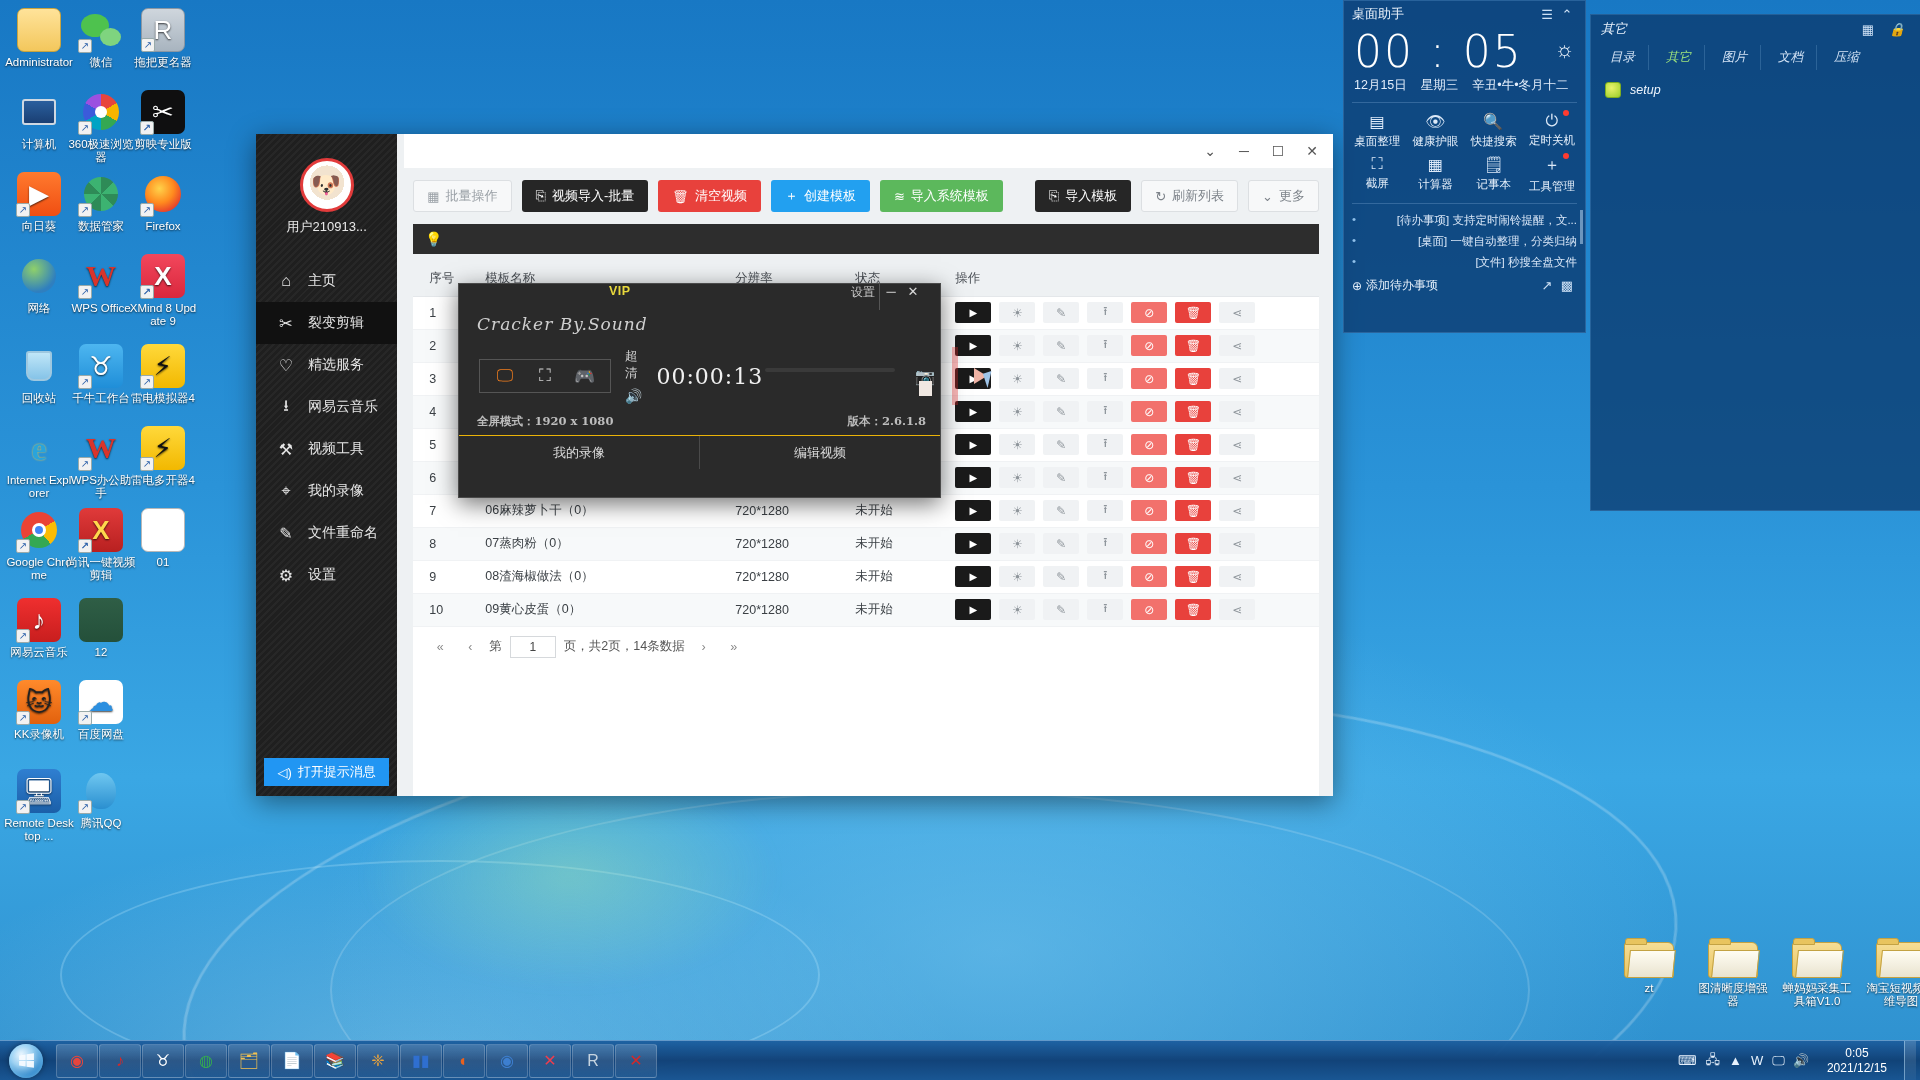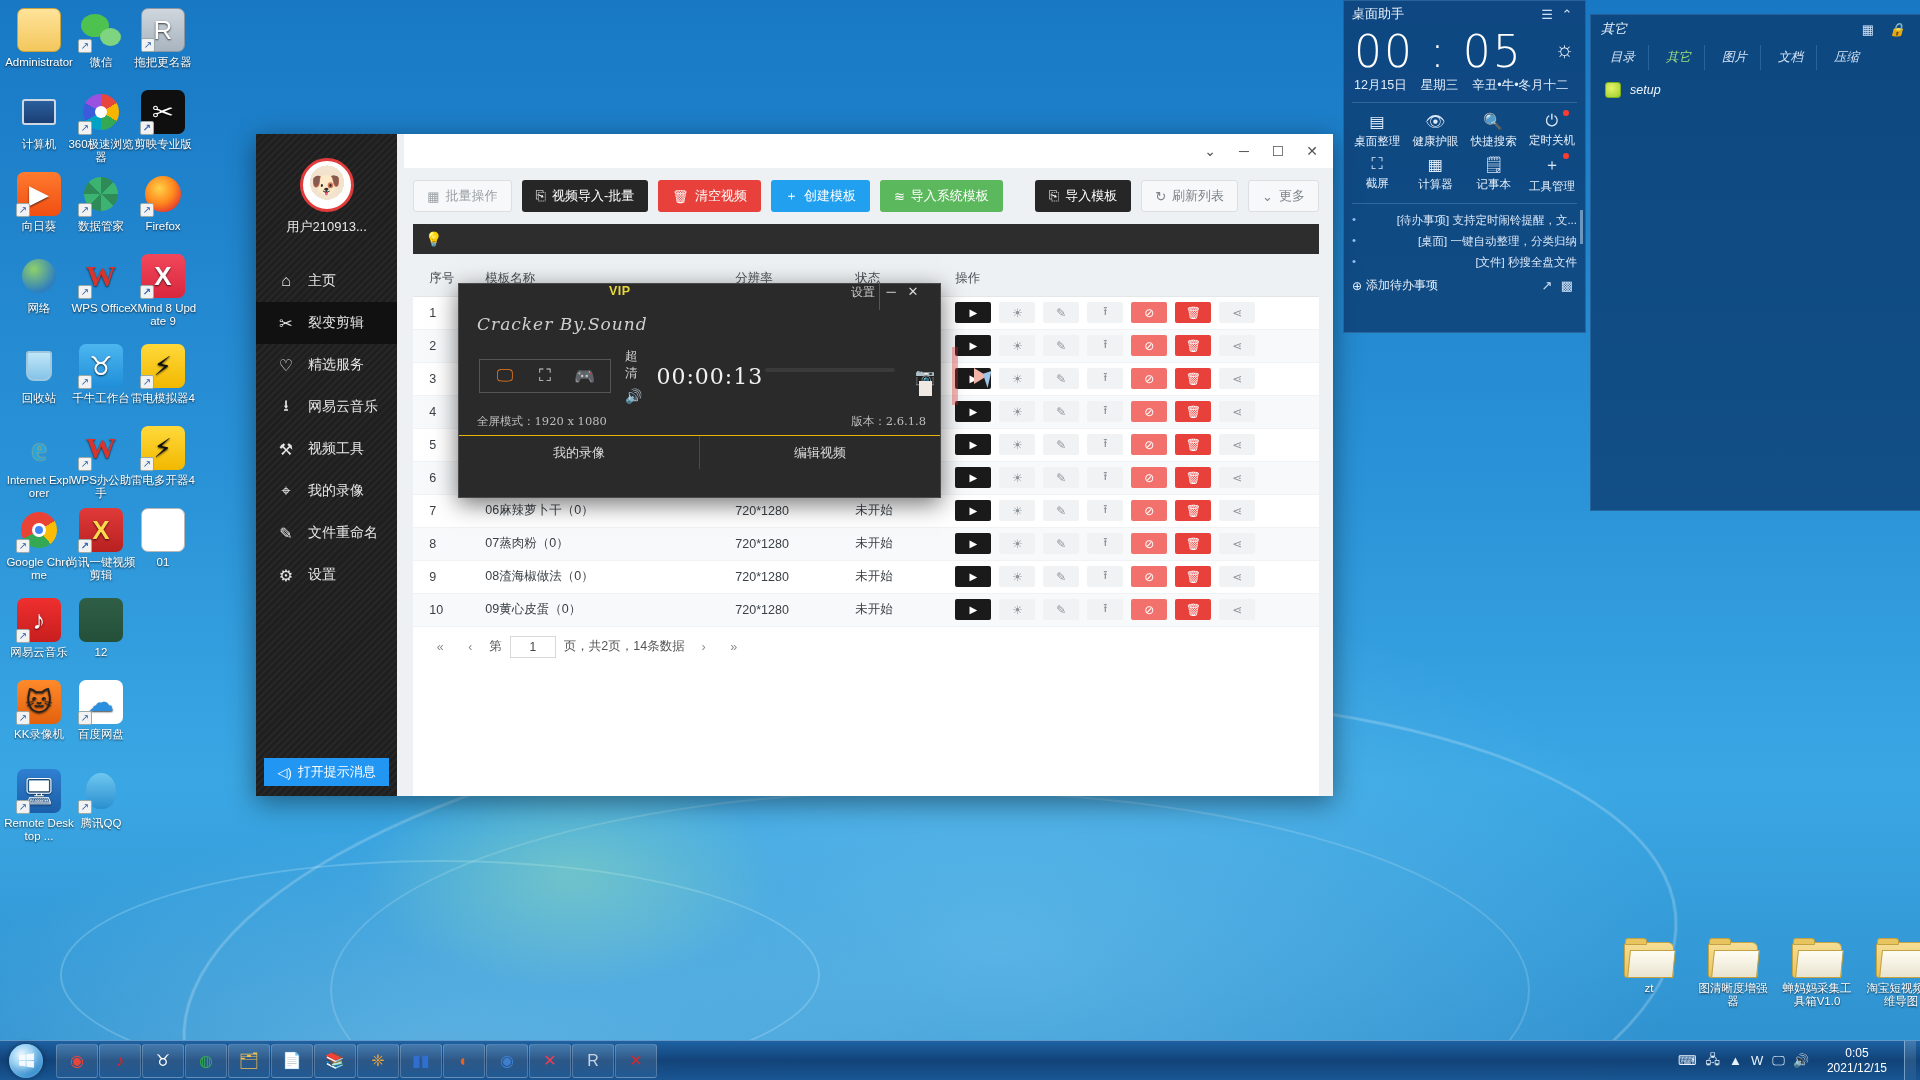--- a/index.html
+++ b/index.html
@@ -198,21 +198,21 @@
   .rec-cam { font-size: 16px; color: #d0d0d0; margin-left: 6px; }
   .rec-btn-big { width: 52px; height: 52px; border-radius: 50%;
     background: radial-gradient(circle at 38% 32%, #ff5a4d, #c81f1f 75%); position: relative;
     box-shadow: 0 0 0 3px rgba(220,40,40,.35); margin-left: 6px; }
   .rec-btn-big .tri { position: absolute; left: 19px; top: 18px; width: 0; height: 0;
     border-left: 13px solid #f0b3a5; border-top: 8px solid transparent; border-bottom: 8px solid transparent; }
   .rec-stop { position: absolute; right: 8px; bottom: 8px; width: 13px; height: 15px; background: #f0e8e2; }
   .rec-cursor { position: absolute; left: 30px; top: 22px; width: 0; height: 0;
     border-left: 9px solid #9fc4e8; border-bottom: 15px solid transparent; transform: rotate(-18deg); }
   .rec-foot { display: flex; justify-content: space-between; font-size: 11.5px; color: #bdbdbd;
-    padding: 10px 14px 6px 18px; font-family: "DejaVu Serif", serif; }
+    padding: 10px 14px 6px 18px; font-family: "DejaVu Serif", serif; font-weight: bold; }
   .rec-tabs { display: flex; border-top: 1px solid #eab308; height: 34px; }
   .rec-tab { flex: 1; display: flex; align-items: center; justify-content: center; font-size: 13px; color: #dcdcdc; cursor: default; }
   .rec-tab + .rec-tab { border-left: 1px solid #4a4a4a; }
 
   
   #desk-assist {
     position: absolute; left: 1343px; top: 0; width: 243px; height: 333px;
     background: rgba(12,58,110,0.78); color: #eaf2fb; font-size: 12.5px;
     border: 1px solid rgba(120,180,235,0.25);
   }

